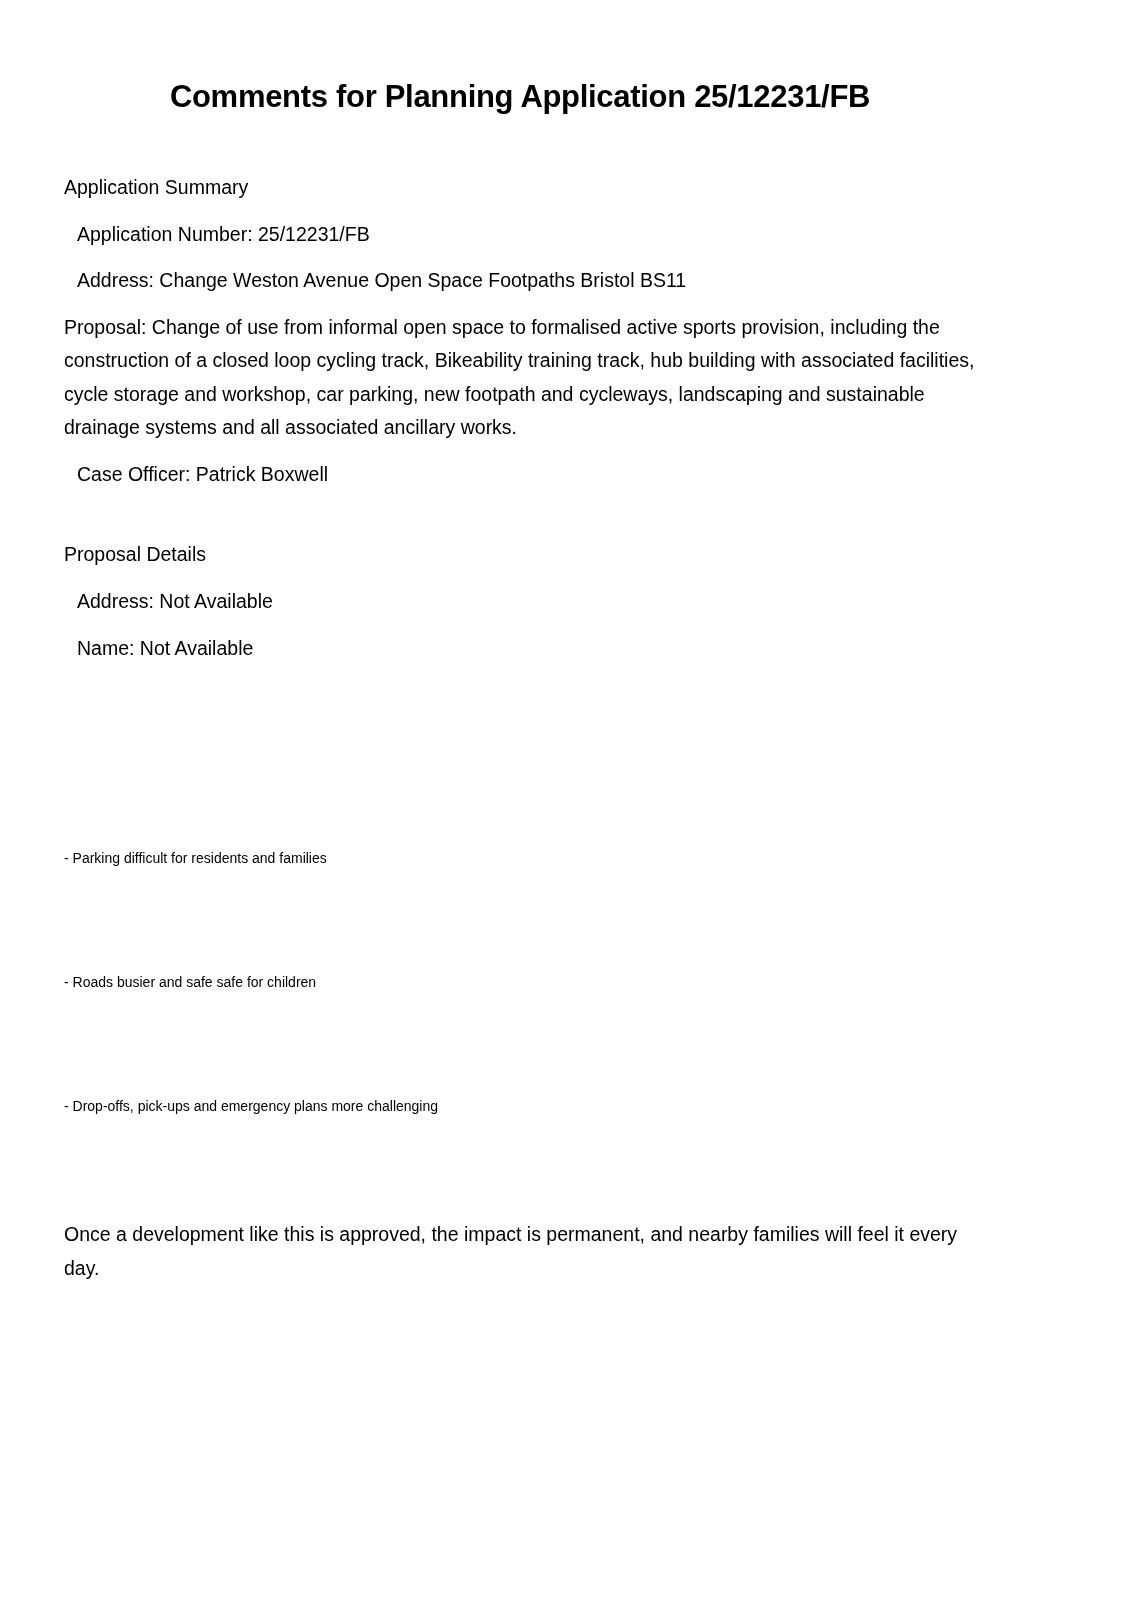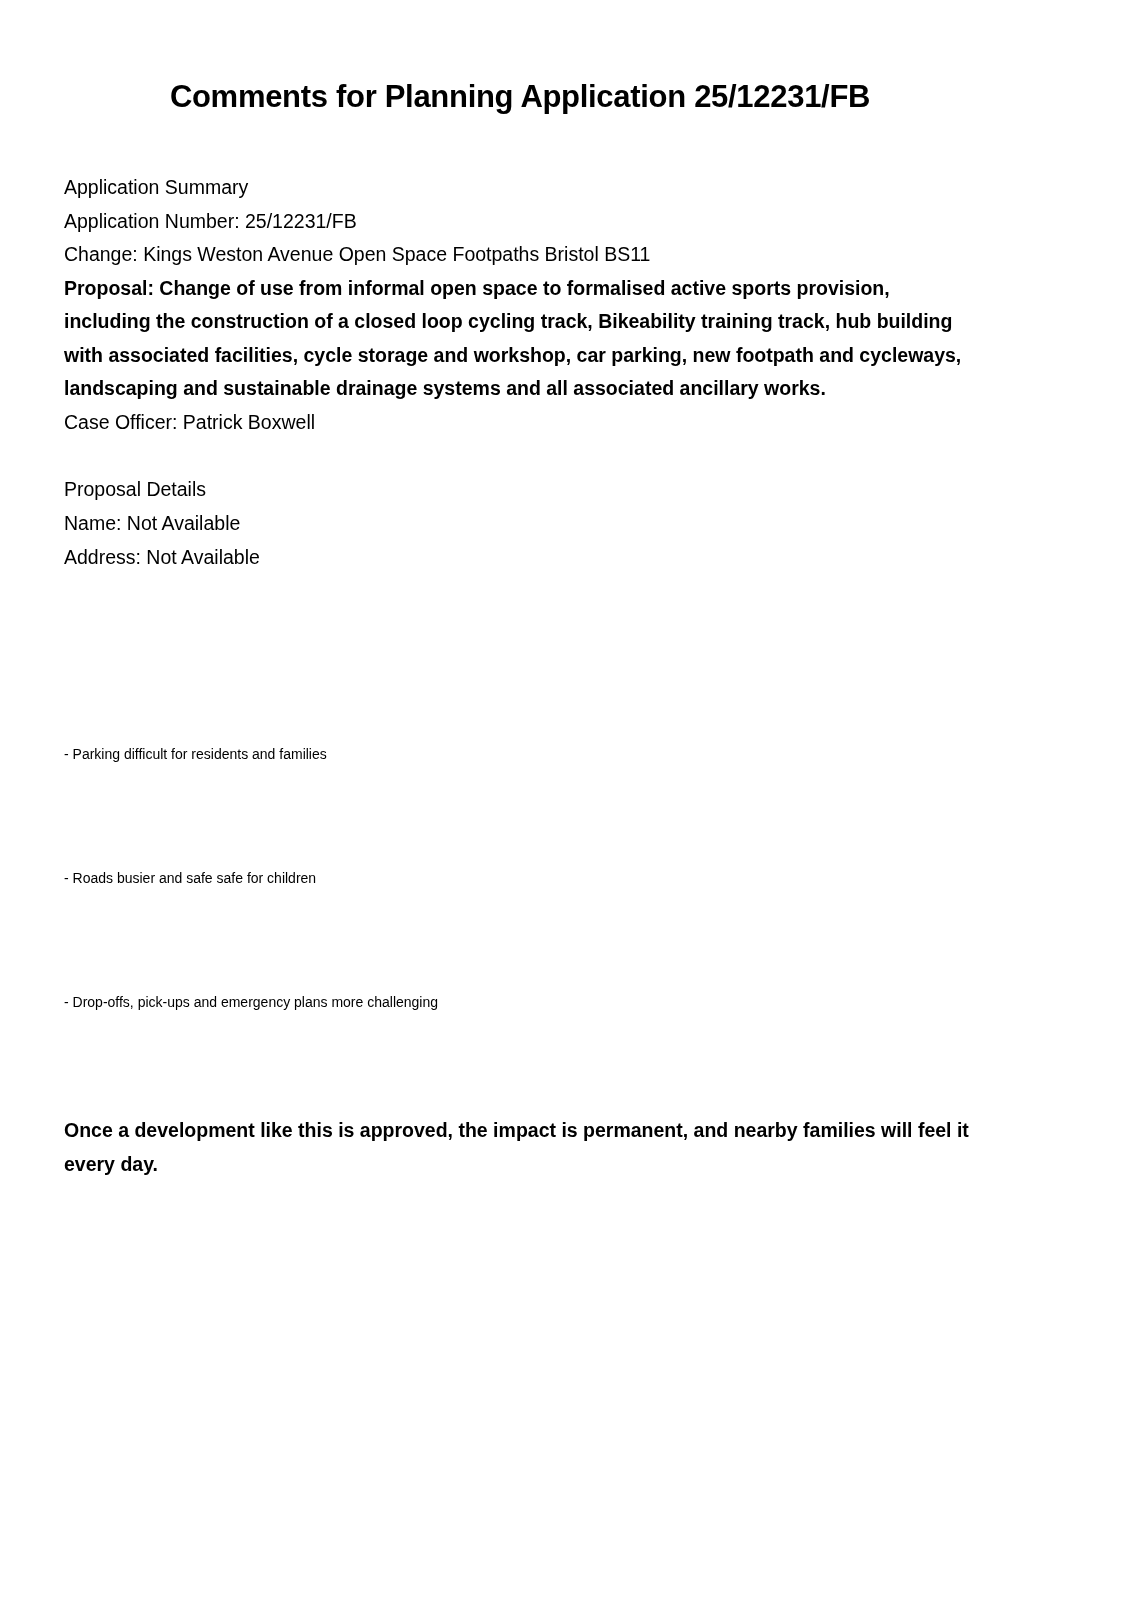--- a/index.html
+++ b/index.html
@@ -34,27 +34,26 @@
   }
   .section-heading {
     font-size: 19.5px;
     font-weight: normal;
     line-height: 1.72;
     margin: 0;
   }
   .line {
     font-size: 19.5px;
     line-height: 1.72;
-    margin: 0;
+    margin: 13px;
   }
   .para {
     font-size: 19.5px;
     line-height: 1.72;
     margin: 0;
-    font-weight: bold;
   }
   .gap-section {
     height: 34px;
   }
   .gap-comment-top {
     height: 34px;
   }
   .gap-big {
     height: 100px;
   }
@@ -67,31 +66,31 @@
 </head>
 <body>
 
 <div class="page">
 
   <h1 class="doc-title">Comments for Planning Application 25/12231/FB</h1>
 
   <div class="section">
     <div class="section-heading">Application Summary</div>
     <div class="line">Application Number: 25/12231/FB</div>
-    <div class="line">Change: Kings Weston Avenue Open Space Footpaths Bristol BS11</div>
+    <div class="line">Address: Change Weston Avenue Open Space Footpaths Bristol BS11</div>
     <div class="para">Proposal: Change of use from informal open space to formalised active sports provision, including the construction of a closed loop cycling track, Bikeability training track, hub building with associated facilities, cycle storage and workshop, car parking, new footpath and cycleways, landscaping and sustainable drainage systems and all associated ancillary works.</div>
     <div class="line">Case Officer: Patrick Boxwell</div>
   </div>
 
   <div class="gap-section"></div>
 
   <div class="section">
     <div class="section-heading">Proposal Details</div>
+    <div class="line">Address: Not Available</div>
     <div class="line">Name: Not Available</div>
-    <div class="line">Address: Not Available</div>
   </div>
 
   <div class="gap-section"></div>
 
 
   <div class="gap-comment-top"></div>
 
   <div class="section">
 
     <div class="gap-big"></div>

